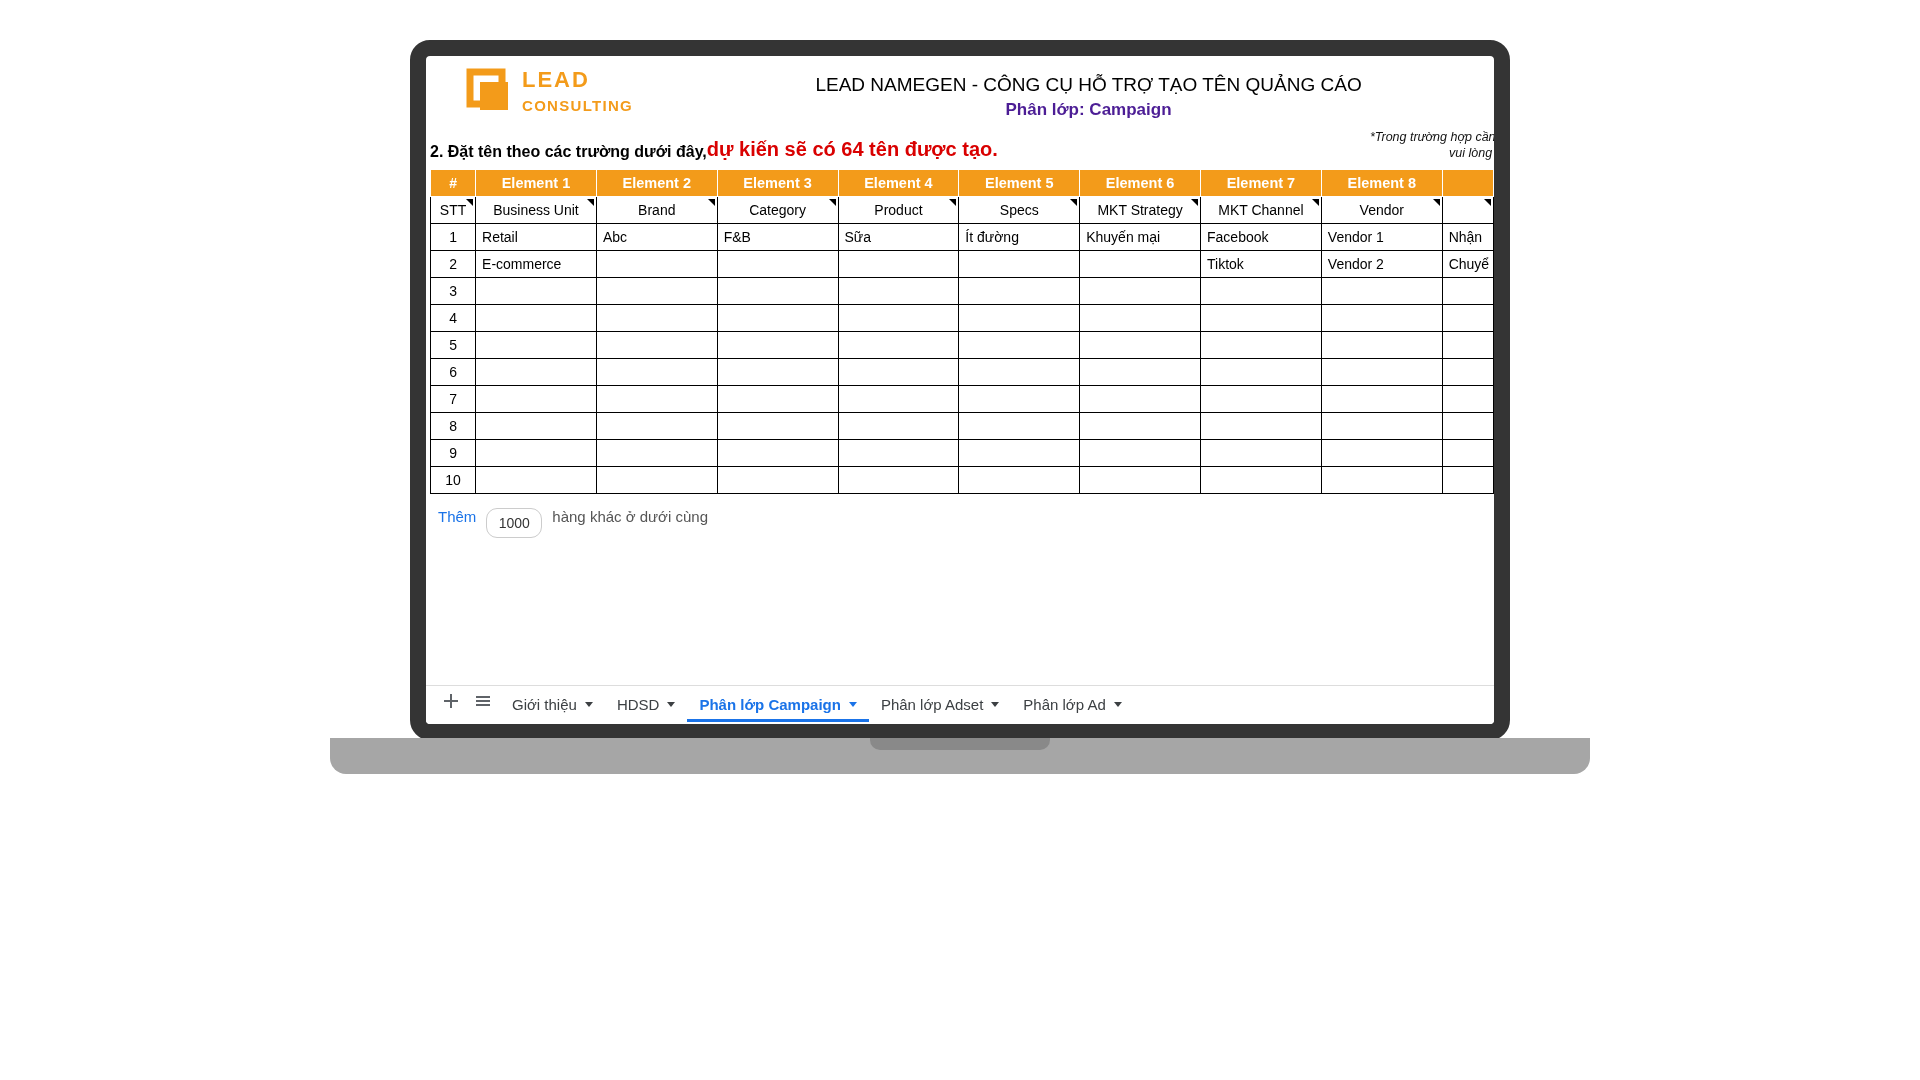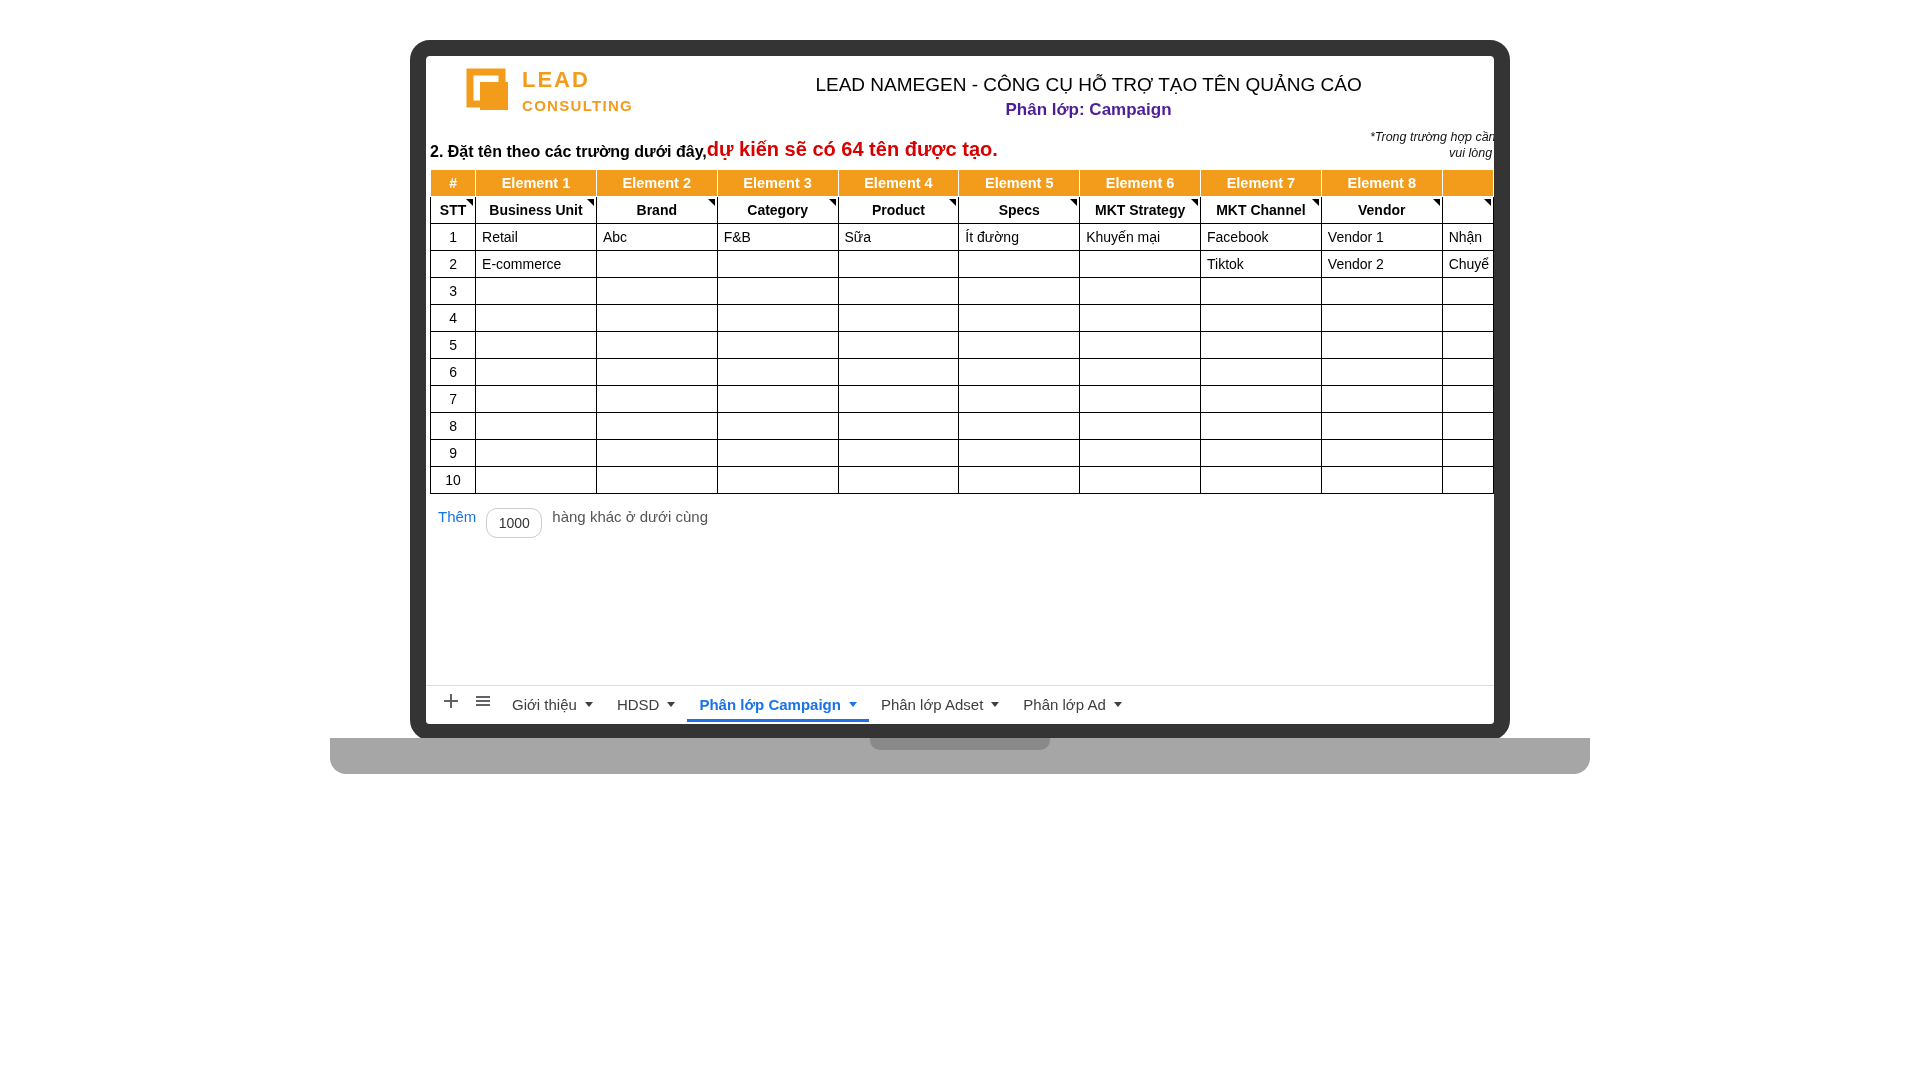--- a/index.html
+++ b/index.html
@@ -193,21 +193,21 @@
   table.data-table th.hash {
     background: #f39b1a;
     color: #fff;
     font-weight: 700;
     text-align: center;
     border: 1px solid #fff;
   }
   table.data-table th.field {
     background: #fff;
     color: #000;
-    font-weight: 700;
+    font-weight: 400;
     text-align: center;
     position: relative;
     border: 1px solid #000;
     margin-left: 12px;
   }
   table.data-table th.field::after {
     content: '';
     position: absolute;
     right: 2px;
     top: 2px;

